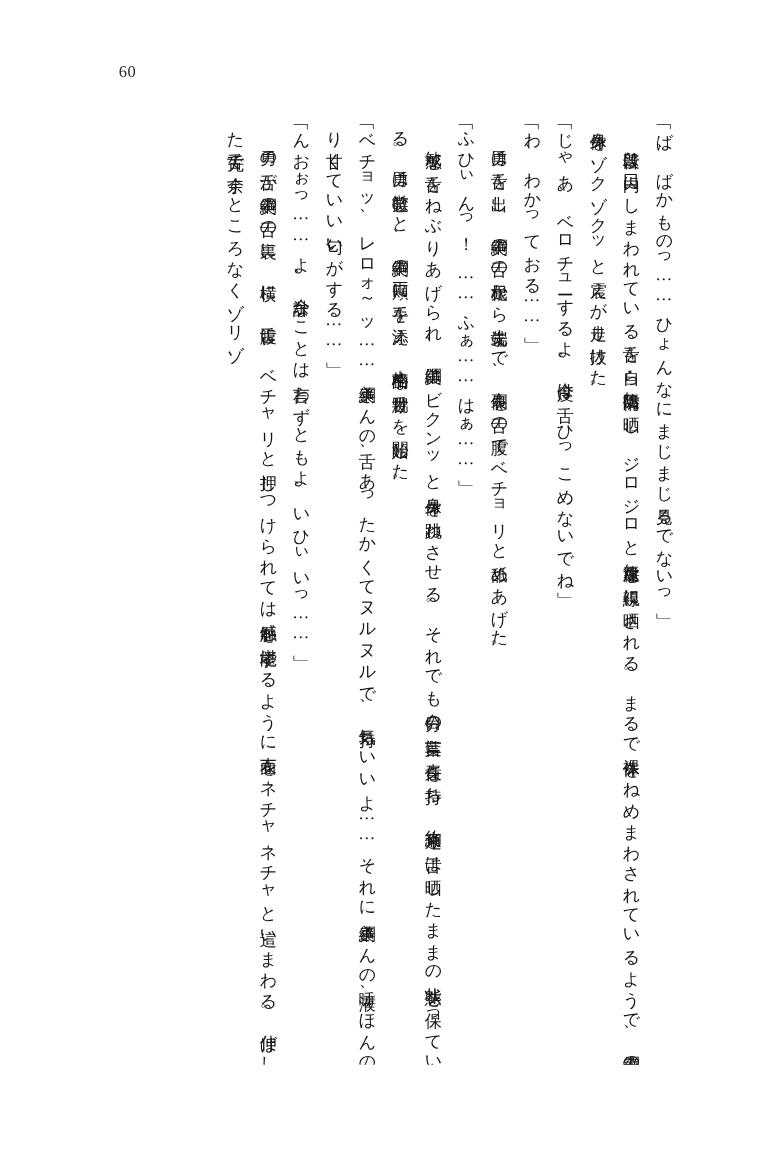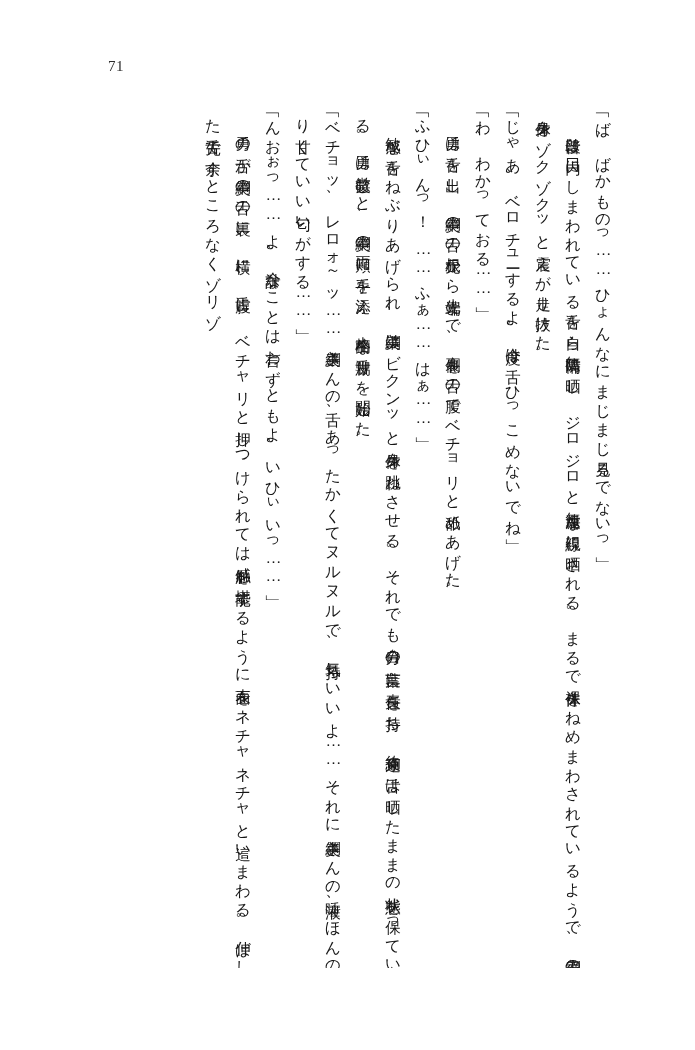--- a/index.html
+++ b/index.html
@@ -50,21 +50,21 @@
     margin: 0;
     padding: 0;
     text-indent: 0;
   }
 </style>
 </head>
 <body>
 
 <div class="page">
 
-  <div class="page-number">71</div>
+  <div class="page-number">60</div>
 
   <div class="text-block">
     <span class="para">「ば、ばかものっ……ひょんなにまじまじ見るでないっ」</span>
     <span class="para">　普段は口内にしまわれている舌を自ら無防備に晒し、ジロジロと無遠慮な視線に晒される。まるで裸体をねめまわされているようで、美綱の身体をゾクゾクッと震えが走り抜けた。</span>
     <span class="para">「じゃあ、ベロチューするよ。今度は舌、ひっこめないでね」</span>
     <span class="para">「わ、わかっておる……」</span>
     <span class="para">　勇は舌を出し、美綱の舌の根元から先端まで、裏側を舌の腹でベチョリと舐めあげた。</span>
     <span class="para">「ふひぃんっ！　……ふぁ……はぁ……」</span>
     <span class="para">　敏感な舌をねぶりあげられ、美綱はビクンッと身体を跳ねさせる。それでも自分の言葉に責任を持ち、約束通り舌は晒したままの状態を保っている。勇は微笑むと、美綱の両頬に手を添え、本格的な舌嬲りを開始した。</span>
     <span class="para">「ベチョッ、レロォ～ッ……美綱さんの舌、あったかくてヌルヌルで、気持ちいいよ……それに美綱さんの唾液、ほんのり甘くていい匂いがする……」</span>

